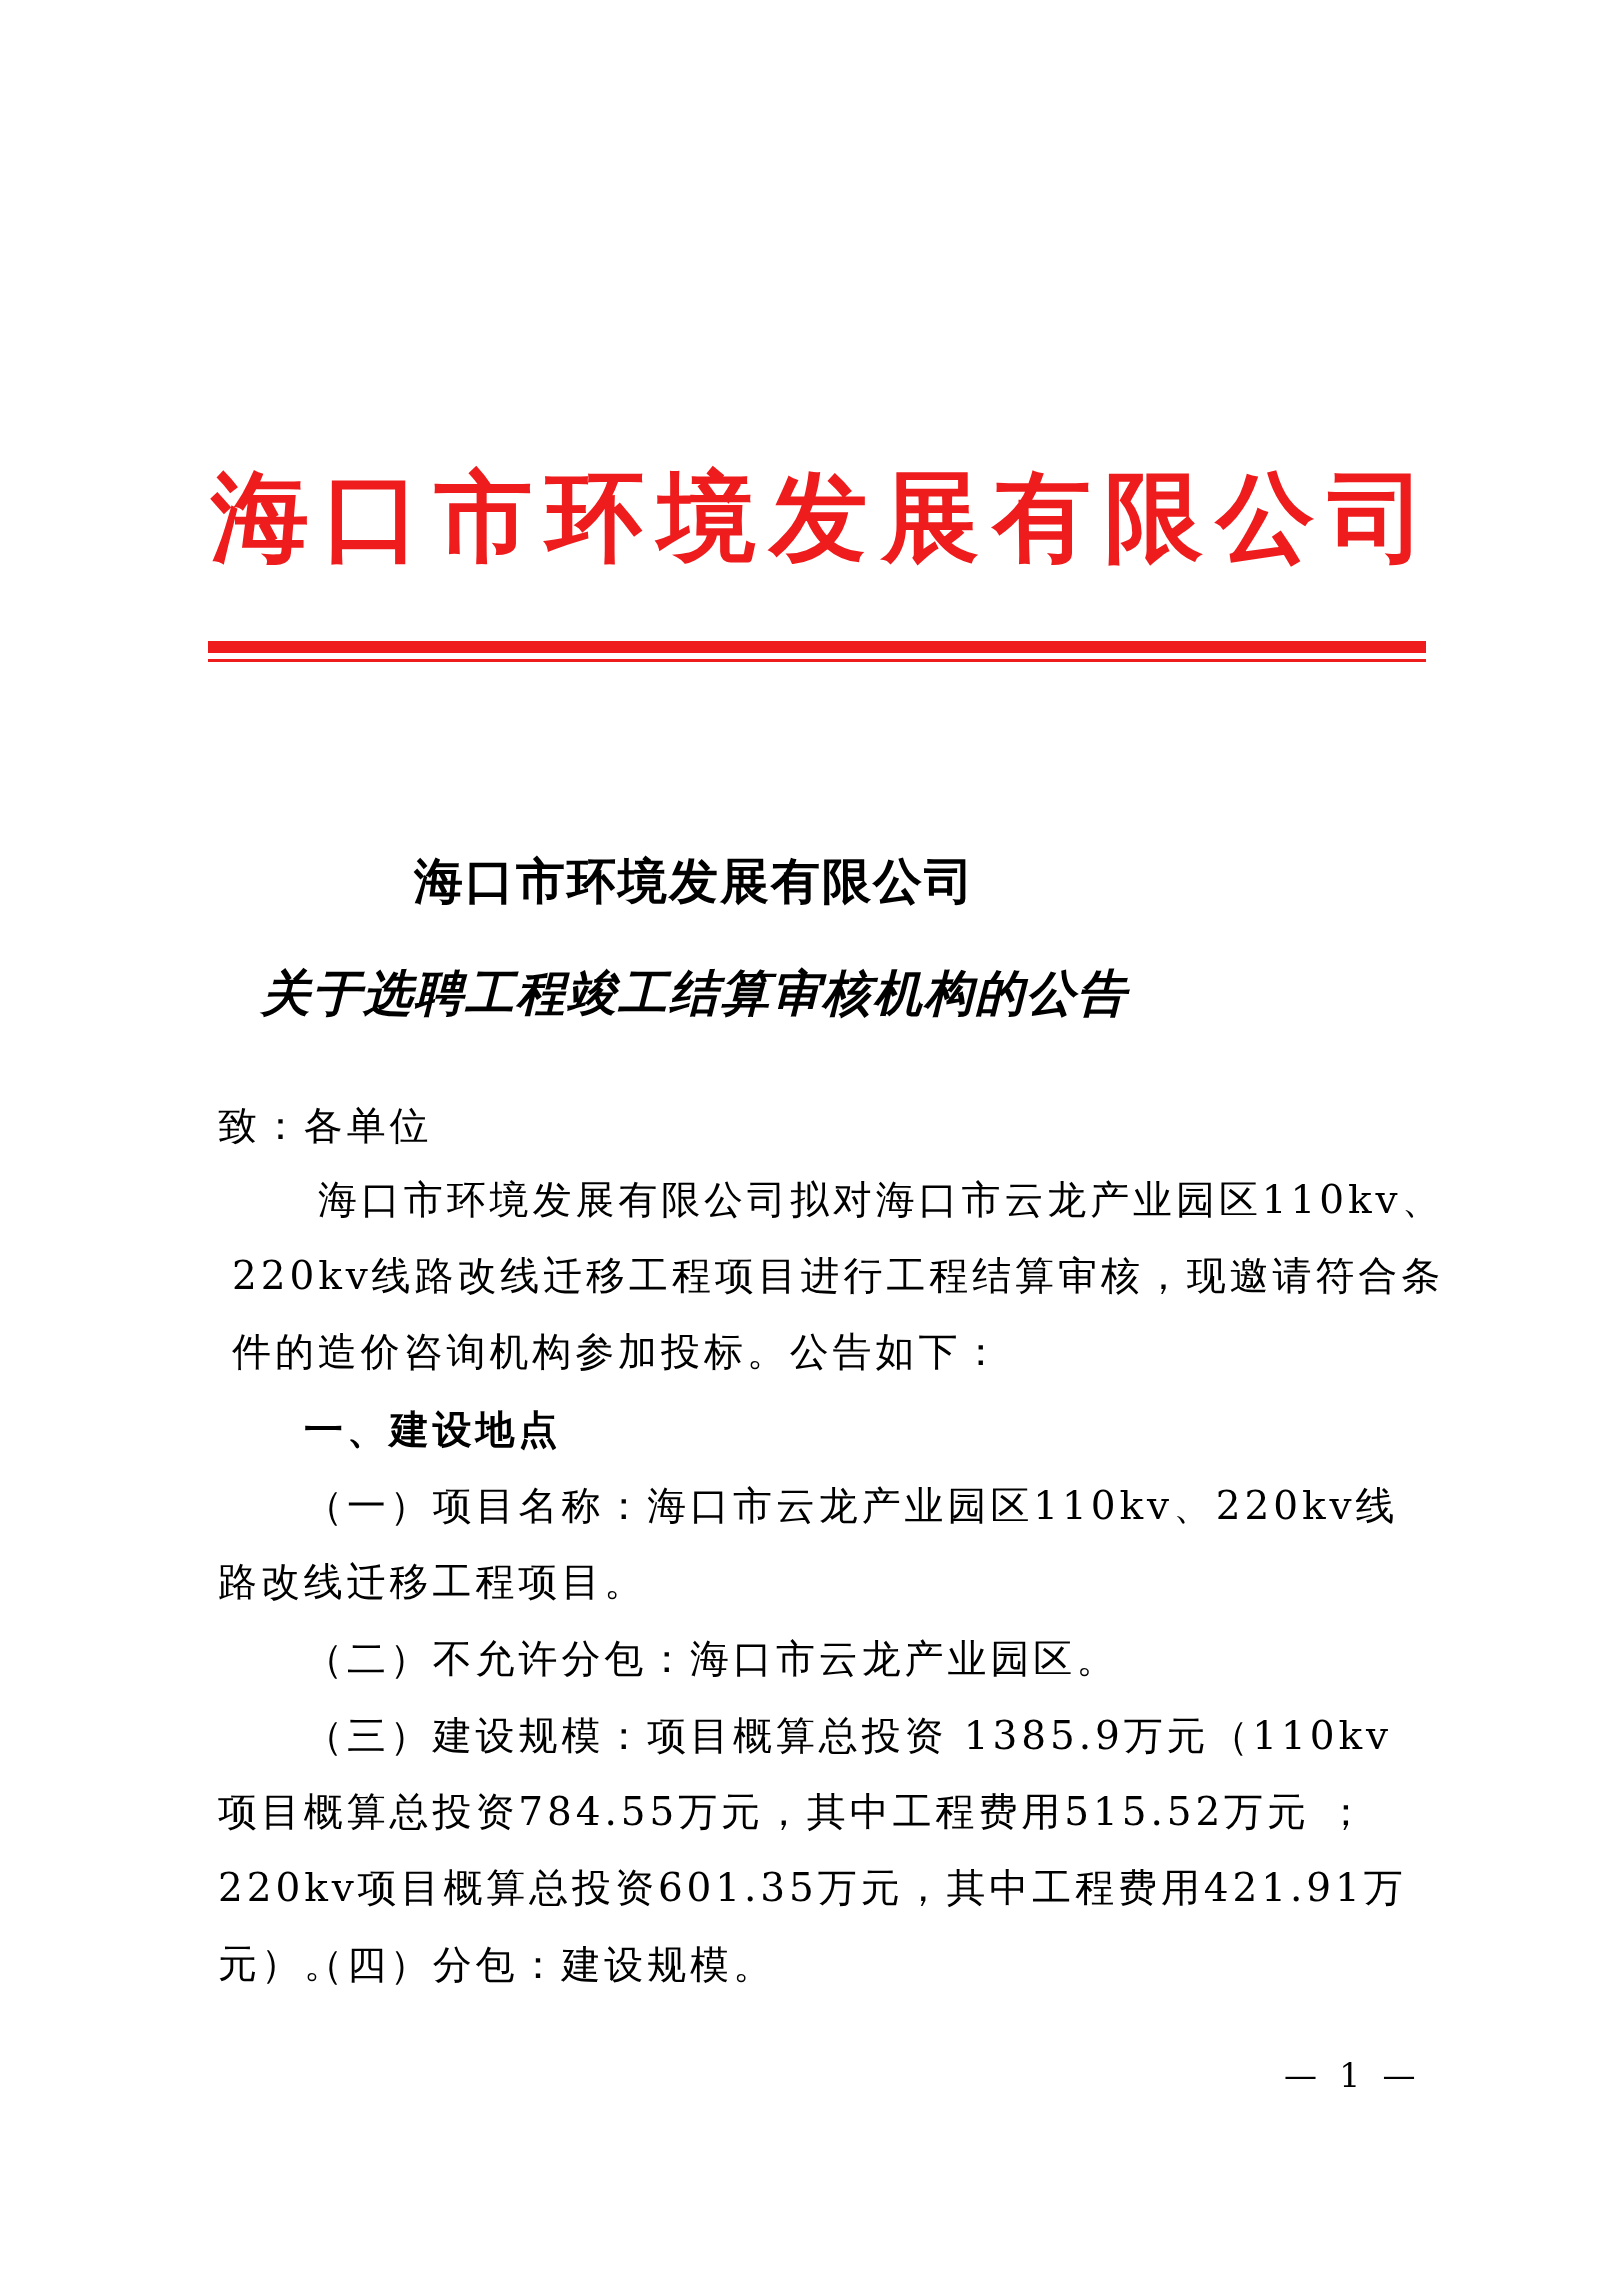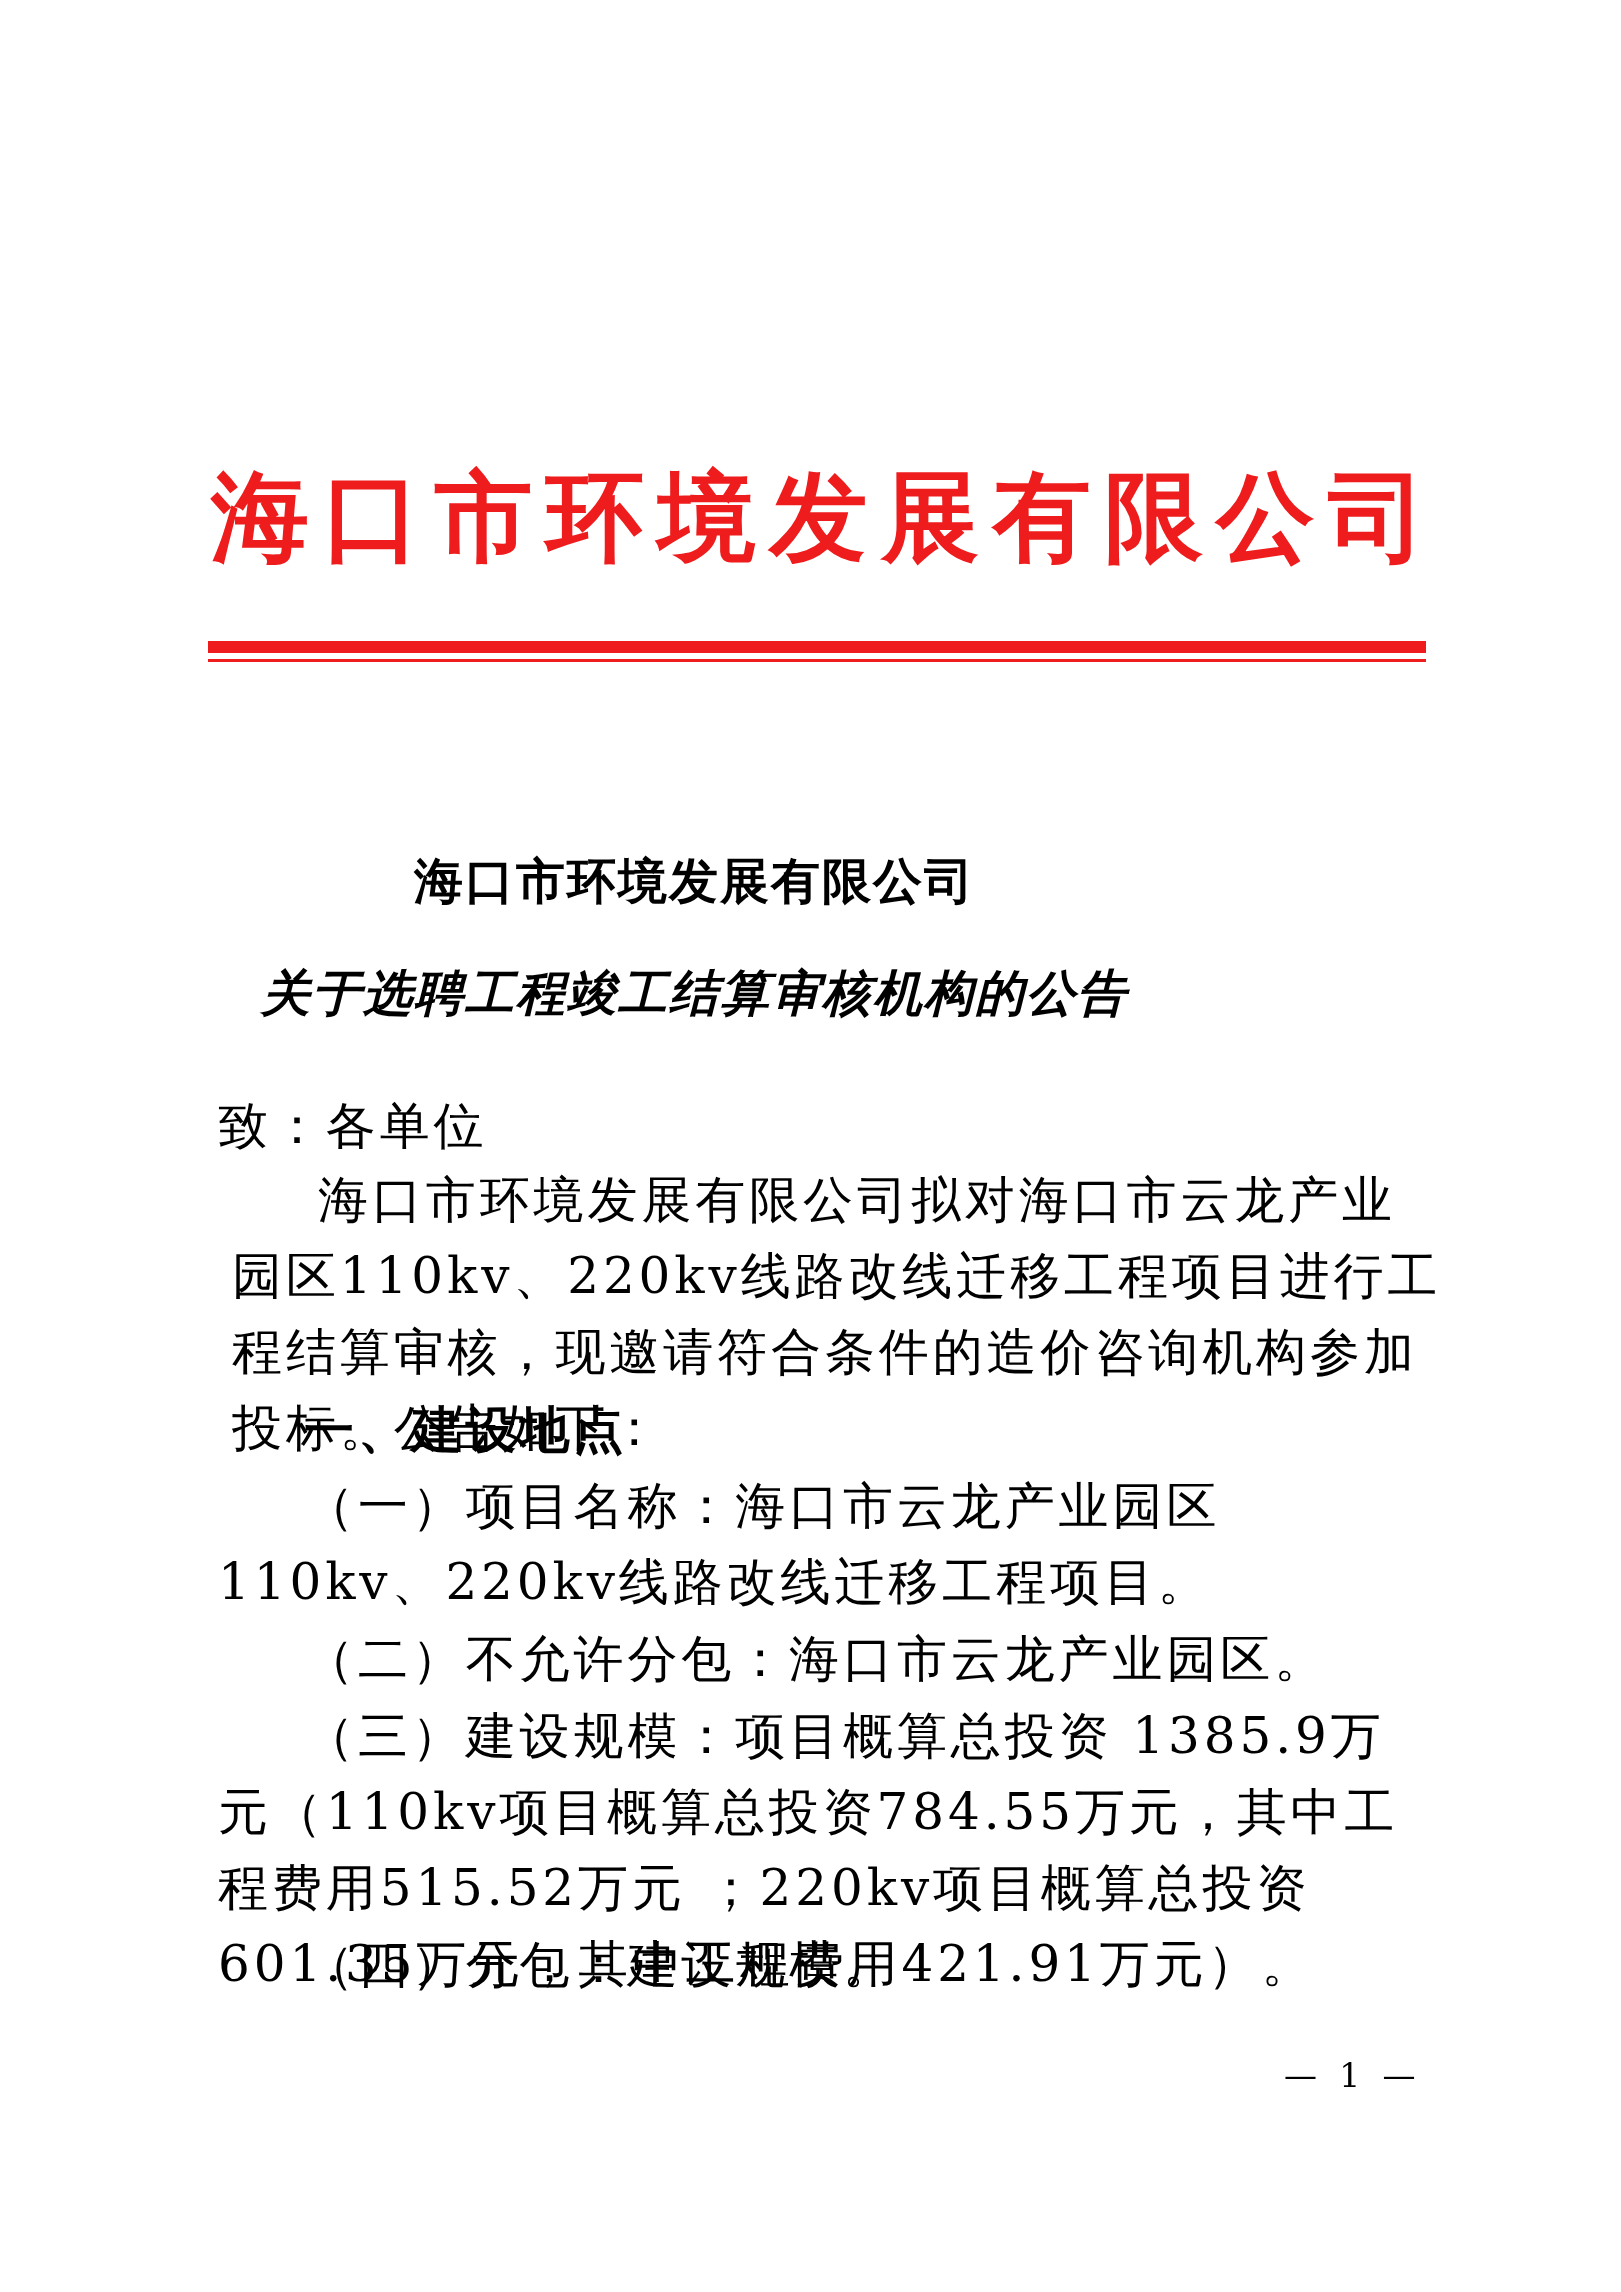--- a/index.html
+++ b/index.html
@@ -57,21 +57,21 @@
       font-size: 49px;
       letter-spacing: 2px;
       line-height: 59px;
     }
     .title.l1 { top: 852px; }
     .title.l2 { top: 964px; font-style: italic; }
     .para {
       position: absolute;
       left: 218px;
       width: 1215px;
-      font-size: 50px;
+      font-size: 39px;
       line-height: 76px;
       letter-spacing: 3.9px;
     }
     .indent { text-indent: 86px; }
     .heading-bold {
       font-family: "DejaVu Sans", "Liberation Sans", sans-serif;
       font-weight: bold;
     }
     .page-number {
       position: absolute;

